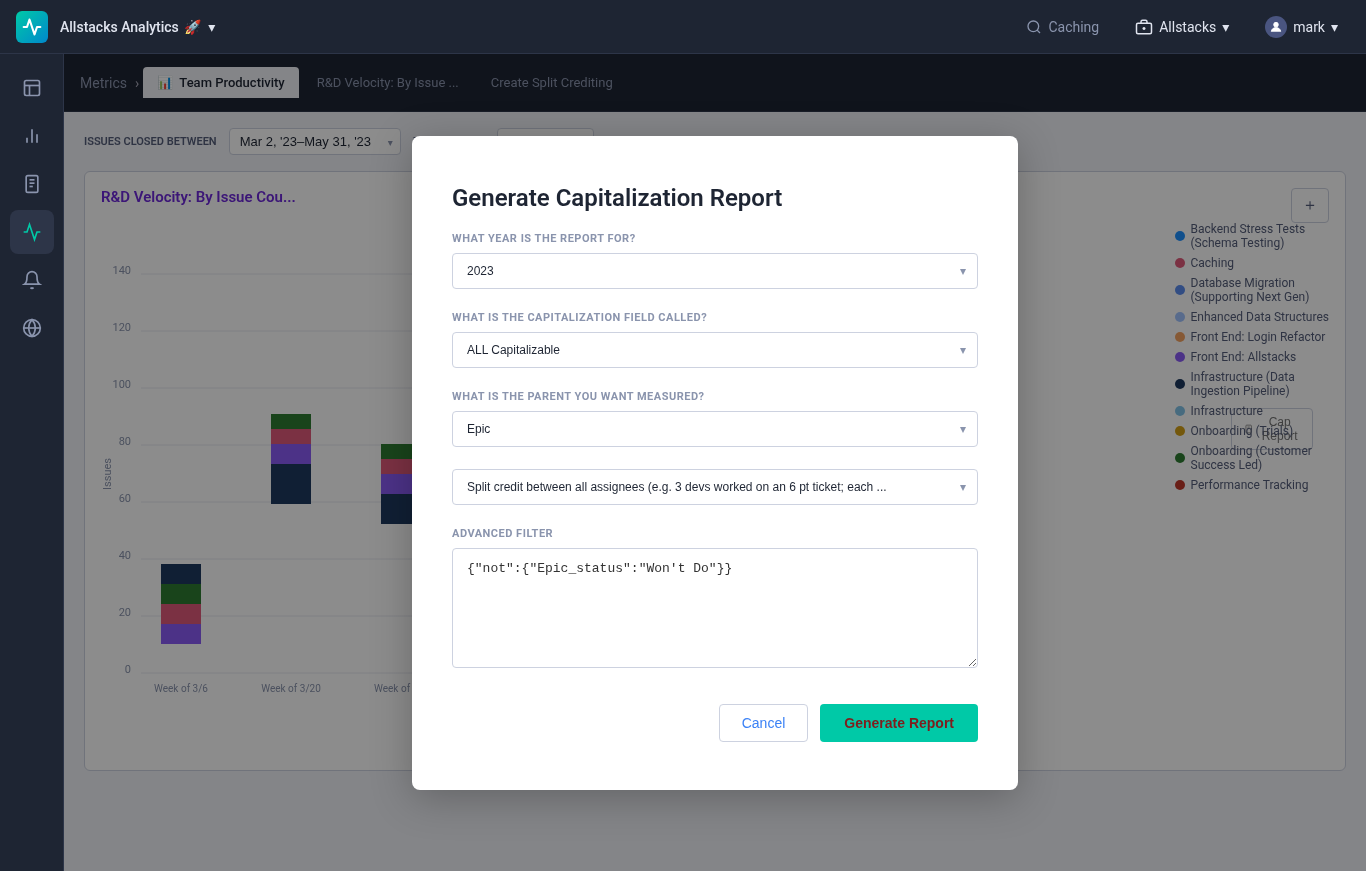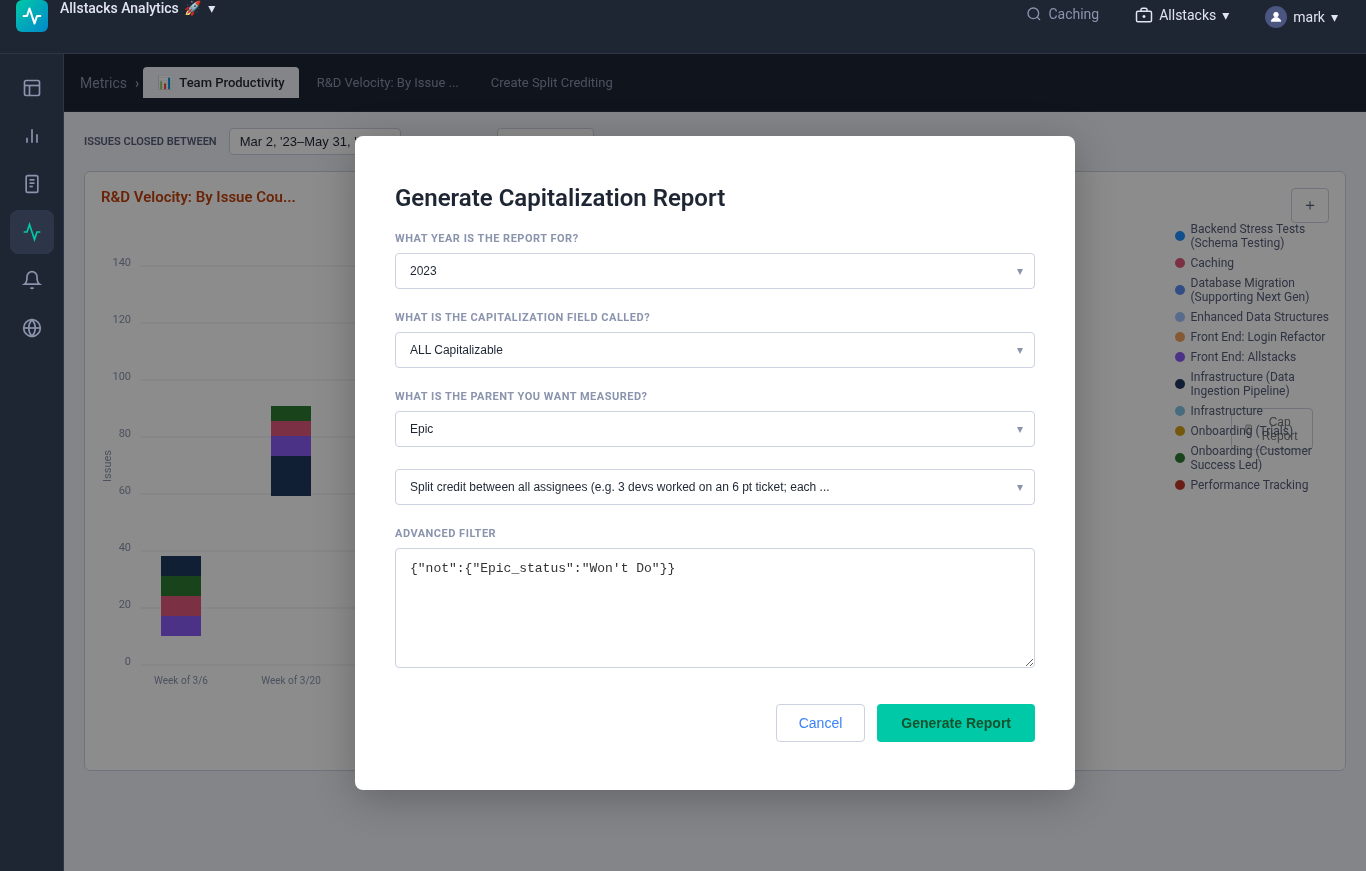--- a/index.html
+++ b/index.html
@@ -3,21 +3,21 @@
   <meta charset="utf-8">
   <style>
     * { box-sizing: border-box; margin: 0; padding: 0; }
     body { font-family: -apple-system, BlinkMacSystemFont, 'Segoe UI', Roboto, sans-serif; background: #1e2533; overflow: hidden; width: 1366px; height: 871px; }
 
     
     .navbar {
       background: #1e2533;
       height: 54px;
       display: flex;
-      align-items: flex-start;
+      align-items: center;
       padding: 0 16px;
       gap: 12px;
       border-bottom: 1px solid #2d3548;
     }
     .navbar-logo {
       width: 32px; height: 32px;
       background: linear-gradient(135deg, #00c9a7, #0088cc);
       border-radius: 6px;
       display: flex; align-items: center; justify-content: center;
       flex-shrink: 0;
@@ -154,21 +154,21 @@
     
     .chart-container {
       background: #fff;
       border: 1px solid #cdd2e0;
       border-radius: 6px;
       padding: 16px;
       position: relative;
       height: 600px;
       overflow: hidden;
     }
-    .chart-title { font-size: 15px; font-weight: 600; color: #c2410c; margin-bottom: 20px; }
+    .chart-title { font-size: 15px; font-weight: 600; color: #6d28d9; margin-bottom: 28px; }
 
     
     .legend {
       position: absolute; right: 16px; top: 50px;
       display: flex; flex-direction: column; gap: 6px;
     }
     .legend-item { display: flex; align-items: center; gap: 6px; font-size: 12px; color: #555e7a; }
     .legend-dot { width: 10px; height: 10px; border-radius: 50%; flex-shrink: 0; }
 
     
@@ -186,21 +186,21 @@
       top: 0; left: 0; right: 0; bottom: 0;
       background: rgba(0,0,0,0.45);
       z-index: 100;
       display: flex; align-items: center; justify-content: center;
     }
 
     
     .modal {
       background: #fff;
       border-radius: 8px;
-      width: 720px;
+      width: 606px;
       max-height: 820px;
       padding: 48px 40px;
       position: relative;
       box-shadow: 0 8px 40px rgba(0,0,0,0.25);
     }
     .modal-title {
       font-size: 24px;
       font-weight: 600;
       color: #1e2533;
       margin-bottom: 20px;
@@ -267,21 +267,21 @@
       color: #3b82f6;
       cursor: pointer;
     }
     .btn-generate {
       background: #00c9a7;
       border: none;
       border-radius: 4px;
       padding: 10px 24px;
       font-size: 14px;
       font-weight: 600;
-      color: #14532d;
+      color: #7f1d1d;
       cursor: pointer;
     }
   </style>
 </head>
 <body>
 
 <div class="navbar">
   <div class="navbar-logo">
     <svg viewBox="0 0 24 24" fill="none" stroke="white" stroke-width="2.5" stroke-linecap="round" stroke-linejoin="round">
       <polyline points="22 12 18 12 15 21 9 3 6 12 2 12"></polyline>

